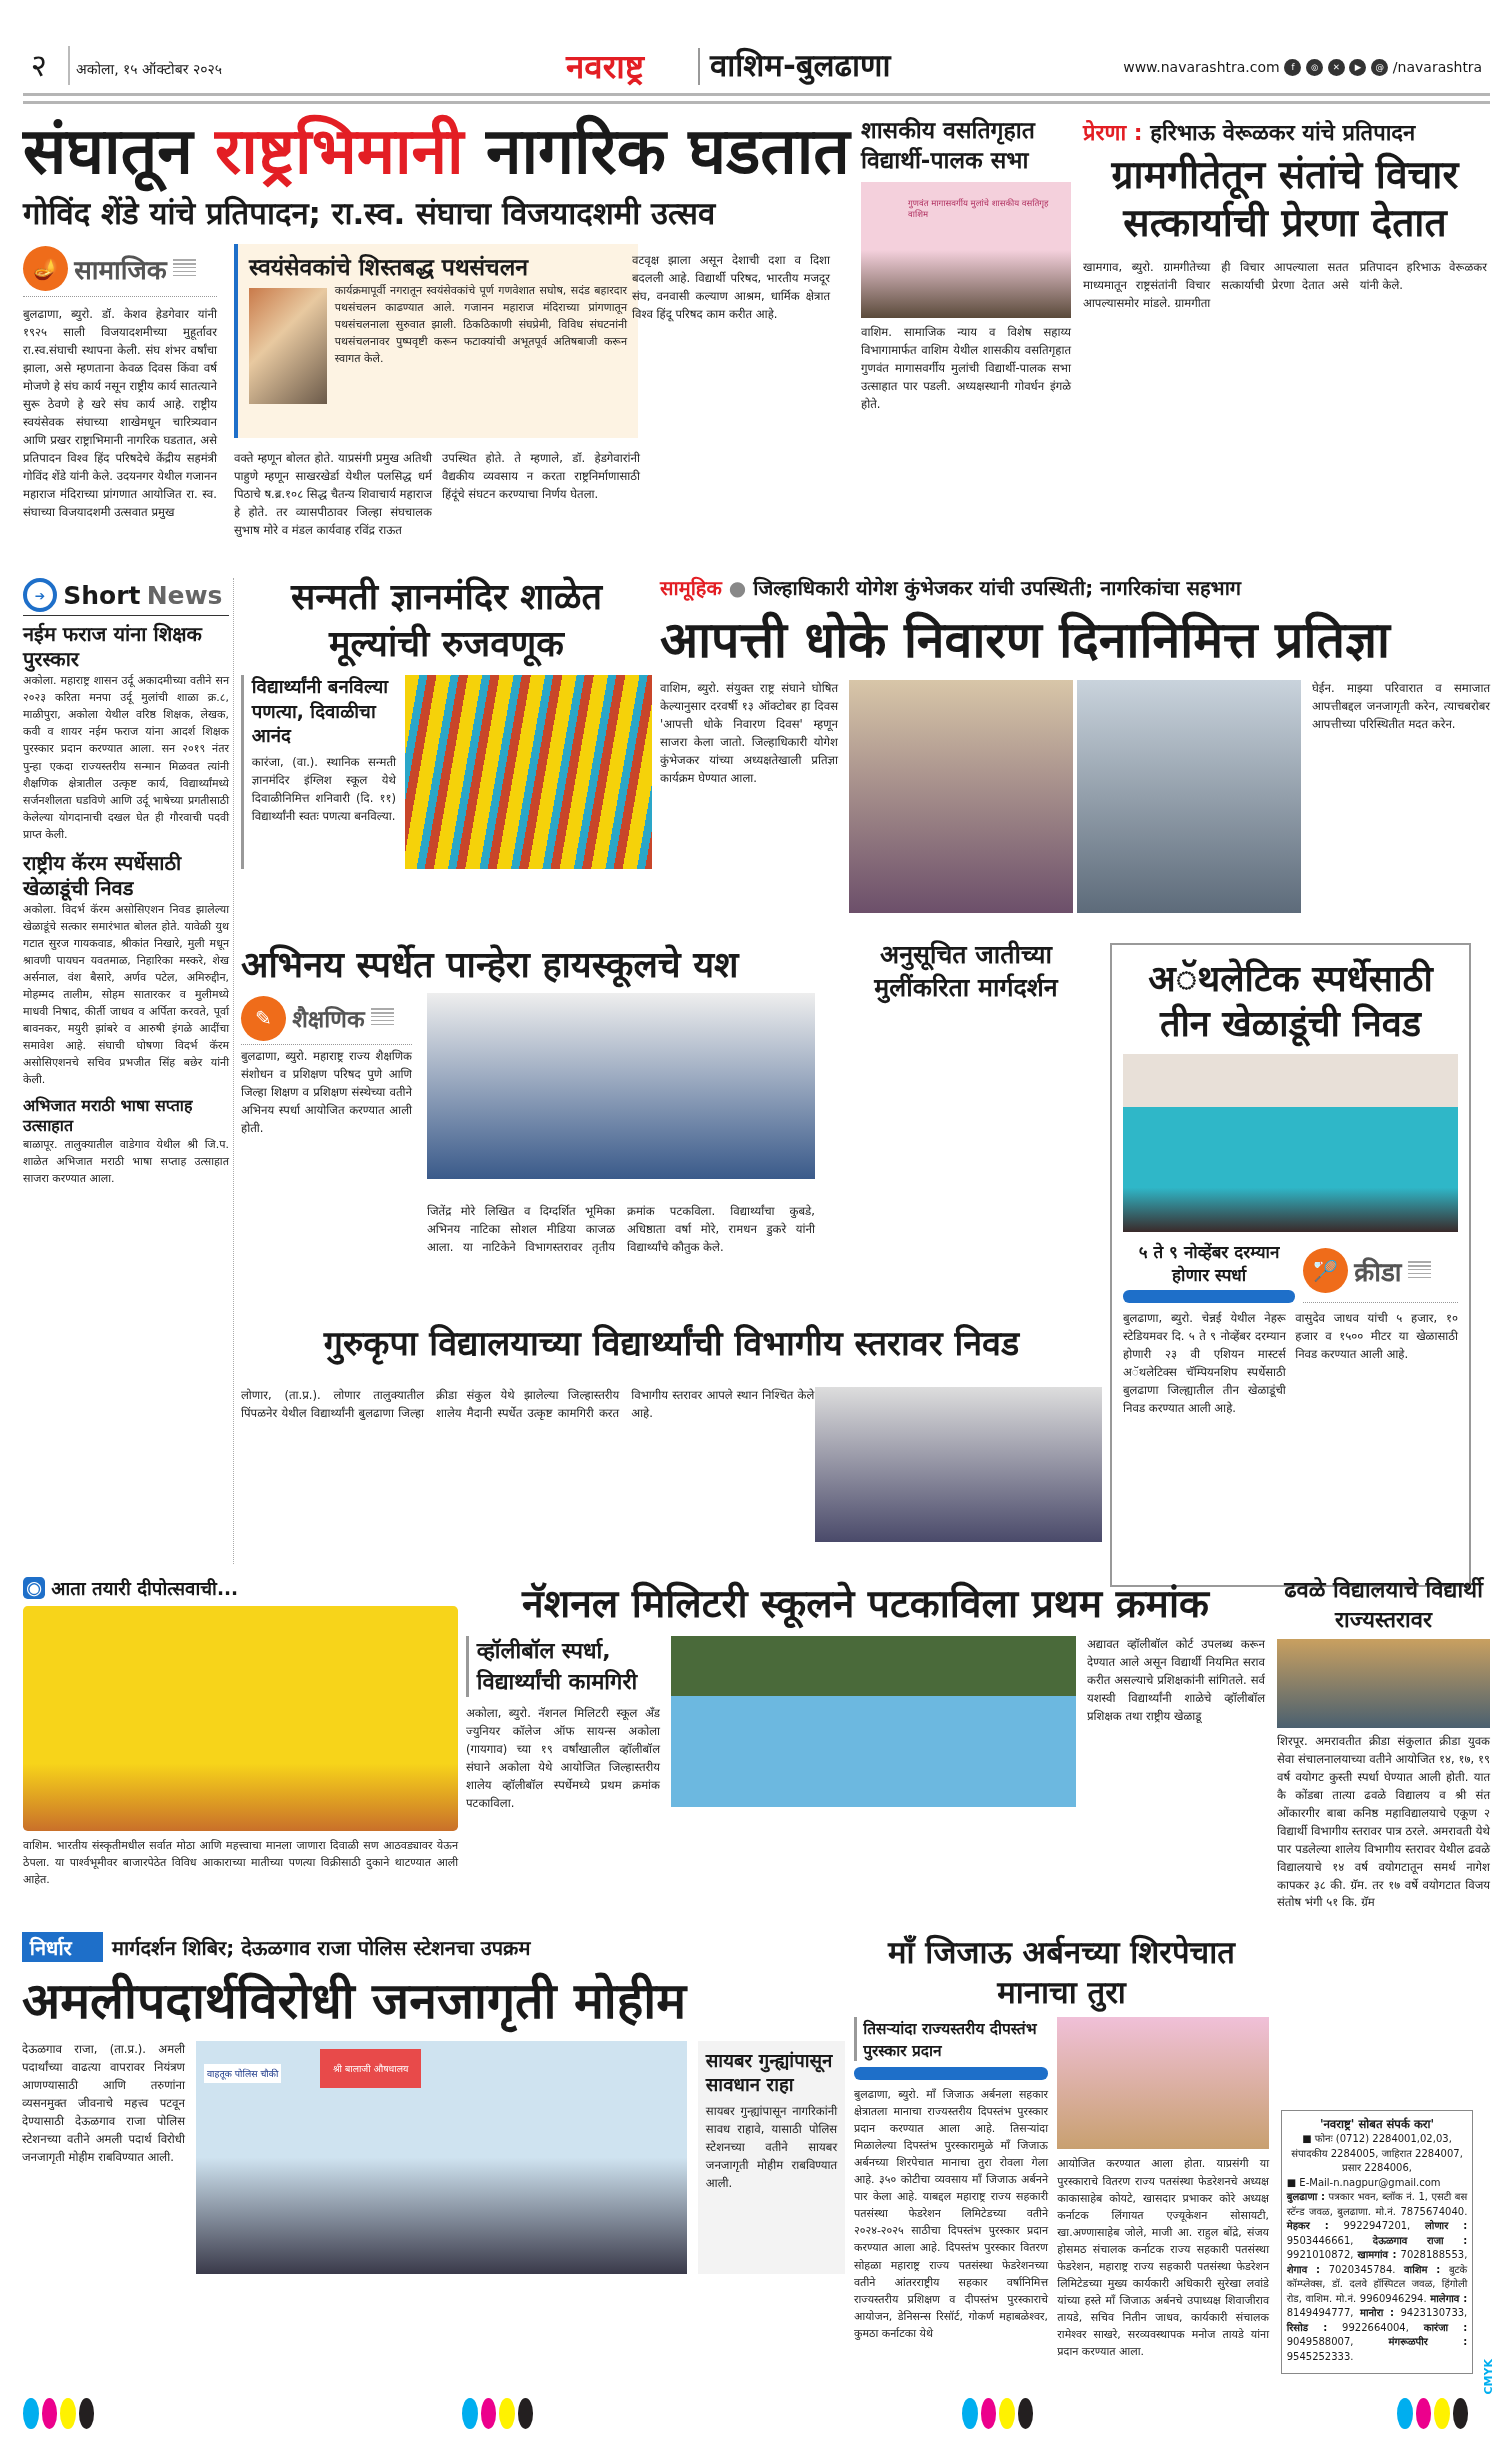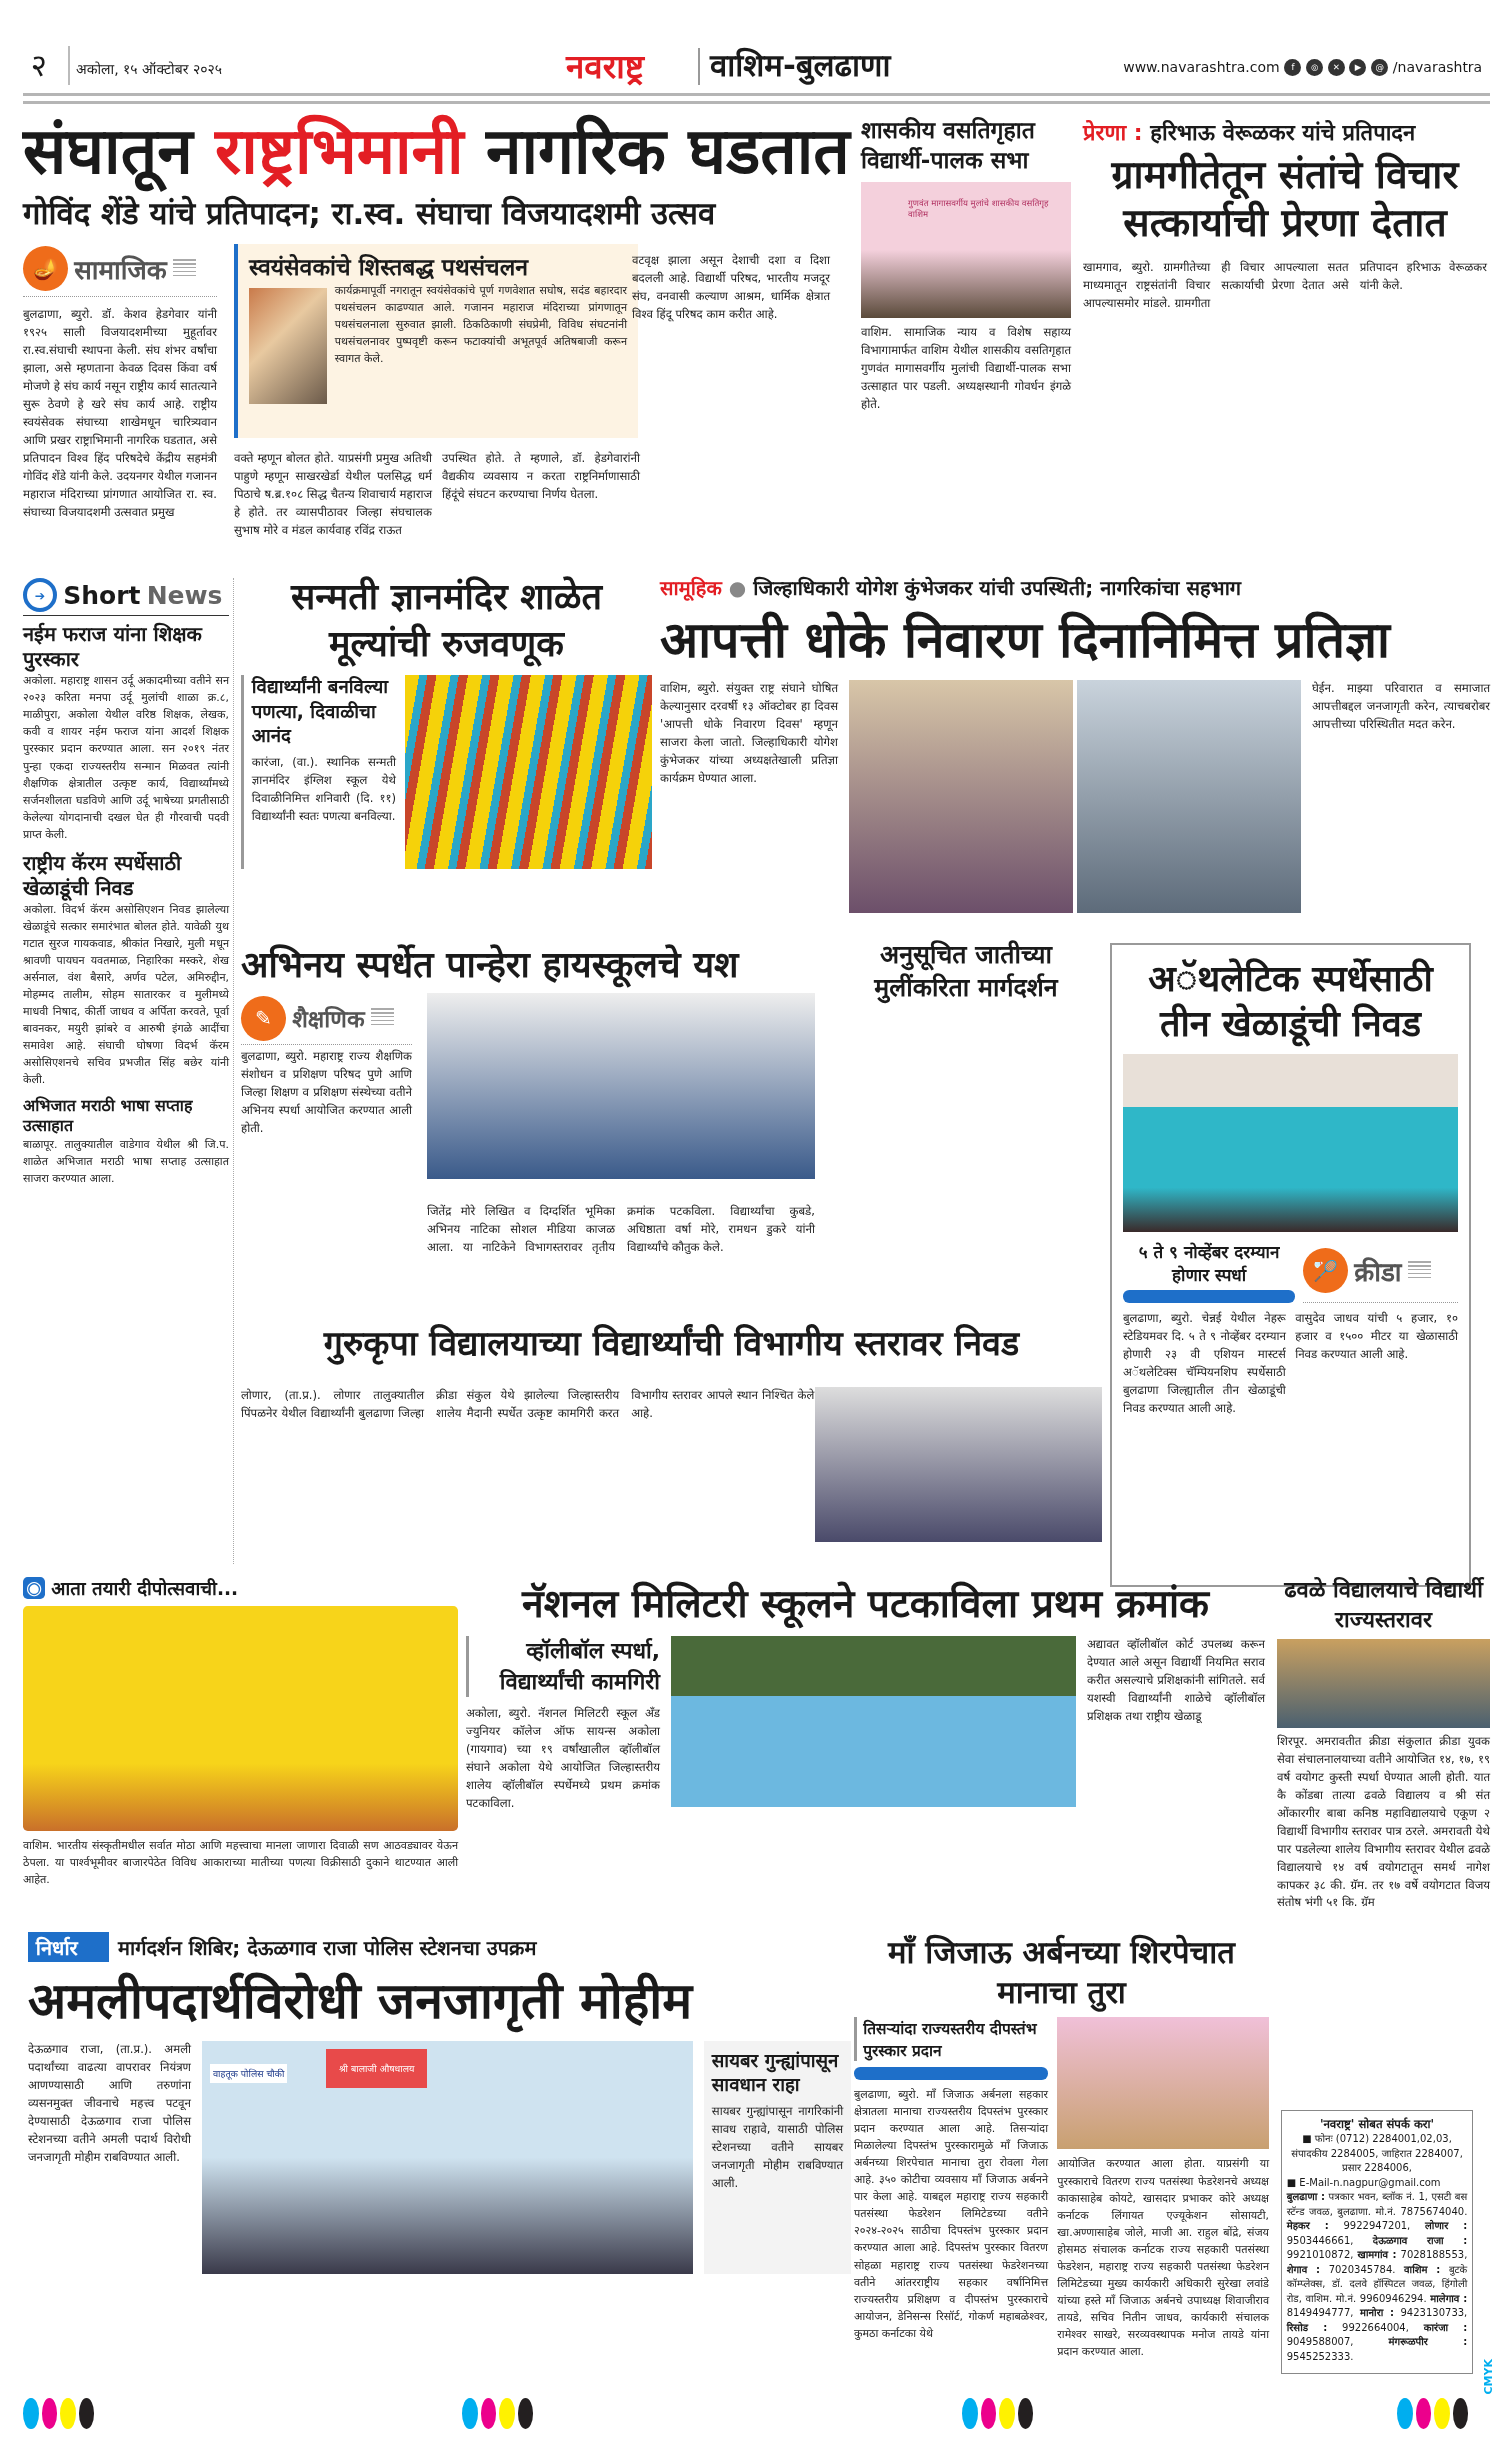--- a/index.html
+++ b/index.html
@@ -188,35 +188,35 @@
     <span>आता तयारी दीपोत्सवाची...</span>
   </div>
   <div style="height:225px;margin-top:6.2px;background:linear-gradient(#f7d41a 0 70%,#c9702a);border-radius:4.7px;"></div>
   <p class="txt" style="margin-top:6.2px;font-size:11px;">वाशिम. भारतीय संस्कृतीमधील सर्वात मोठा आणि महत्त्वाचा मानला जाणारा दिवाळी सण आठवड्यावर येऊन ठेपला. या पार्श्वभूमीवर बाजारपेठेत विविध आकाराच्या मातीच्या पणत्या विक्रीसाठी दुकाने थाटण्यात आली आहेत.</p>
 </section>
 
 <section class="abs" style="left:466px;top:1575px;width:799px;height:341px;">
   <h2 style="font-size:39px;font-weight:bold;text-align:center;">नॅशनल मिलिटरी स्कूलने पटकाविला प्रथम क्रमांक</h2>
   <div style="display:flex;gap:11px;margin-top:7.8px;">
     <div style="width:194px;">
-      <h3 style="font-size:22px;font-weight:bold;line-height:1.4;border-left:3.1px solid #999;padding-left:7.8px;text-align:right;">व्हॉलीबॉल स्पर्धा, विद्यार्थ्यांची कामगिरी</h3>
+      <h3 style="font-size:22px;font-weight:bold;line-height:1.4;border-left:3.1px solid #999;padding-left:7.8px;">व्हॉलीबॉल स्पर्धा, विद्यार्थ्यांची कामगिरी</h3>
       <p class="txt" style="margin-top:7.8px;">अकोला, ब्युरो. नॅशनल मिलिटरी स्कूल अँड ज्युनियर कॉलेज ऑफ सायन्स अकोला (गायगाव) च्या १९ वर्षांखालील व्हॉलीबॉल संघाने अकोला येथे आयोजित जिल्हास्तरीय शालेय व्हॉलीबॉल स्पर्धेमध्ये प्रथम क्रमांक पटकाविला.</p>
     </div>
     <div style="flex:1;height:171px;background:linear-gradient(#4a6a3a 0 35%,#6cb8e0 35%);"></div>
     <p class="txt" style="width:178px;">अद्यावत व्हॉलीबॉल कोर्ट उपलब्ध करून देण्यात आले असून विद्यार्थी नियमित सराव करीत असल्याचे प्रशिक्षकांनी सांगितले. सर्व यशस्वी विद्यार्थ्यांनी शाळेचे व्हॉलीबॉल प्रशिक्षक तथा राष्ट्रीय खेळाडू</p>
   </div>
 </section>
 
 <section class="abs" style="left:1277px;top:1575px;width:213px;height:458px;">
   <h2 style="font-size:22px;font-weight:bold;line-height:1.35;text-align:center;">ढवळे विद्यालयाचे विद्यार्थी राज्यस्तरावर</h2>
   <div style="height:89px;margin-top:4.7px;background:linear-gradient(#c9a060,#4a6070);"></div>
   <p class="txt" style="margin-top:4.7px;">शिरपूर. अमरावतीत क्रीडा संकुलात क्रीडा युवक सेवा संचालनालयाच्या वतीने आयोजित १४, १७, १९ वर्ष वयोगट कुस्ती स्पर्धा घेण्यात आली होती. यात कै कोंडबा तात्या ढवळे विद्यालय व श्री संत ओंकारगीर बाबा कनिष्ठ महाविद्यालयाचे एकूण २ विद्यार्थी विभागीय स्तरावर पात्र ठरले. अमरावती येथे पार पडलेल्या शालेय विभागीय स्तरावर येथील ढवळे विद्यालयाचे १४ वर्ष वयोगटातून समर्थ नागेश कापकर ३८ की. ग्रॅम. तर १७ वर्षे वयोगटात विजय संतोष भंगी ५१ कि. ग्रॅम</p>
 </section>
 
-<section class="abs" style="left:28px;top:1932px;width:823px;height:458px;">
+<section class="abs" style="left:22px;top:1932px;width:823px;height:458px;">
   <div style="display:flex;align-items:center;gap:9.3px;font-size:20px;font-weight:bold;">
     <span style="background:#1e6fc9;color:#fff;padding:1.6px 31px 1.6px 7.8px;">निर्धार</span>
     <span>मार्गदर्शन शिबिर; देऊळगाव राजा पोलिस स्टेशनचा उपक्रम</span>
   </div>
   <h2 style="font-size:50px;font-weight:bold;margin-top:3.1px;">अमलीपदार्थविरोधी जनजागृती मोहीम</h2>
   <div style="display:flex;gap:11px;margin-top:7.8px;">
     <p class="txt" style="width:163px;">देऊळगाव राजा, (ता.प्र.). अमली पदार्थांच्या वाढत्या वापरावर नियंत्रण आणण्यासाठी आणि तरुणांना व्यसनमुक्त जीवनाचे महत्त्व पटवून देण्यासाठी देऊळगाव राजा पोलिस स्टेशनच्या वतीने अमली पदार्थ विरोधी जनजागृती मोहीम राबविण्यात आली.</p>
     <div style="flex:1;height:233px;background:linear-gradient(#cfe3f0 0 50%,#3a3a4a);position:relative;">
       <span style="position:absolute;left:7.8px;top:23px;background:#fff;color:#1e3a8a;font-size:9.3px;padding:3.1px;">वाहतूक पोलिस चौकी</span>
       <span style="position:absolute;left:124px;top:7.8px;background:#e84a4a;color:#fff;font-size:9.3px;padding:13px;">श्री बालाजी औषधालय</span>

